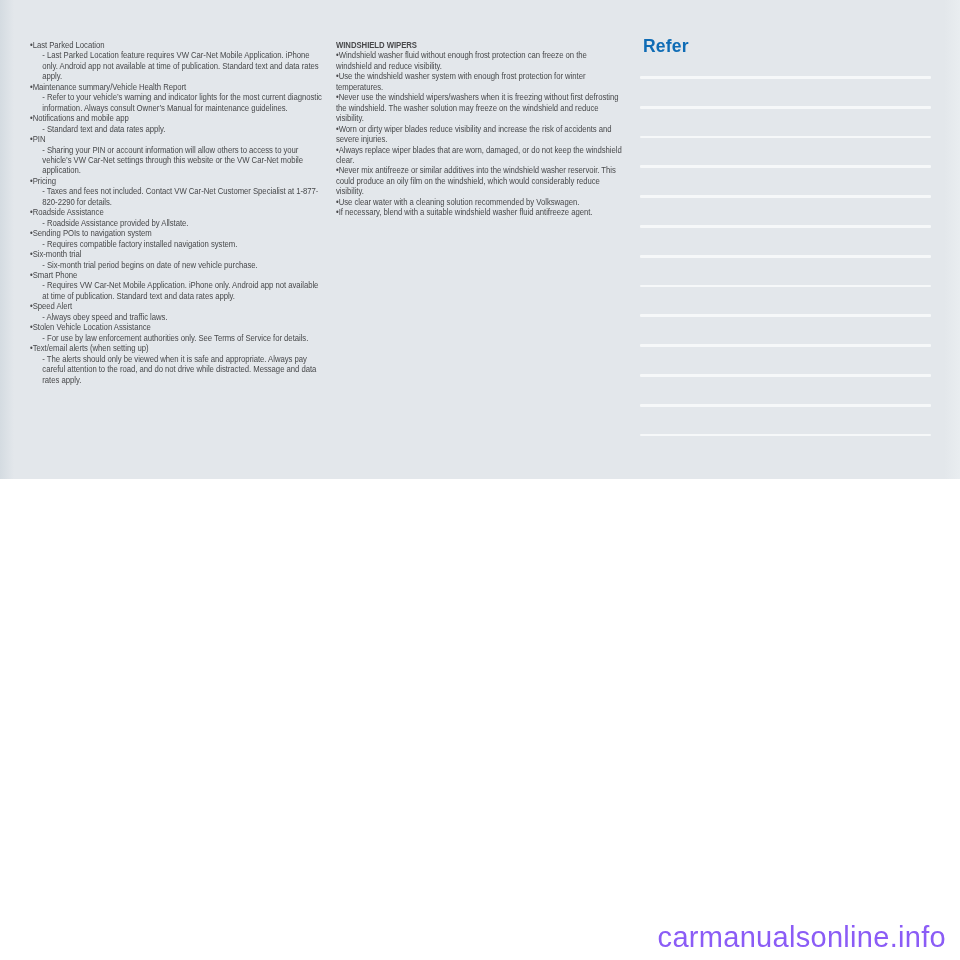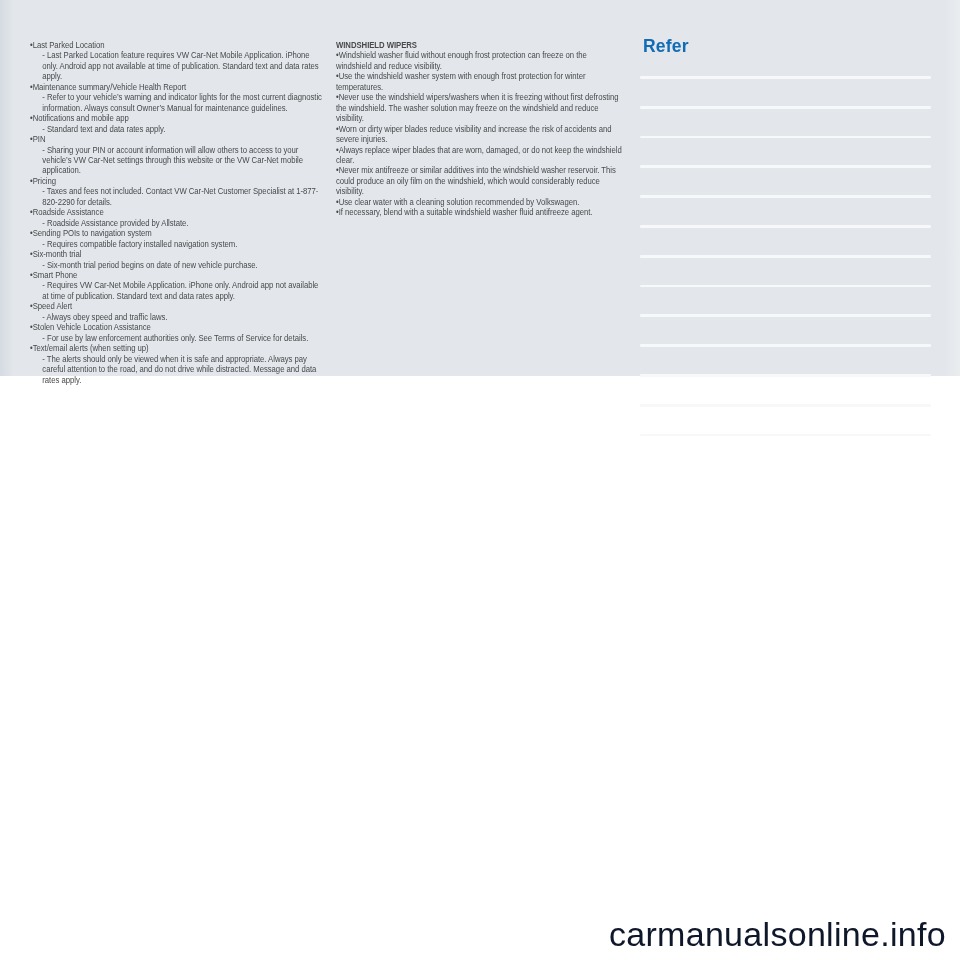--- a/index.html
+++ b/index.html
@@ -9,21 +9,21 @@
     width: 960px;
     height: 960px;
     position: relative;
     font-family: "Liberation Sans", sans-serif;
     overflow: hidden;
   }
   .panel {
     position: absolute;
     left: 0; top: 0;
     width: 960px;
-    height: 376px;
+    height: 479px;
     background: linear-gradient(to right, #d4dbe1 0px, #e3e7eb 14px, #e3e7eb 944px, #e9edf0 960px);
   }
   .col {
     position: absolute;
     top: 40px;
     color: #48494b;
     font-size: 8.8px;
     line-height: 10.45px;
     letter-spacing: -0.05px;
     transform: scaleX(0.88);
@@ -57,22 +57,22 @@
   .note-line {
     height: 2.8px;
     background: #f6f8f9;
     margin-bottom: 27px;
     border-radius: 1px;
   }
   .watermark {
     position: absolute;
     right: 14px;
     bottom: 6px;
-    font-size: 34px;
-    color: #0f172a;
+    font-size: 29px;
+    color: #8b5cf6;
     letter-spacing: 0.3px;
   }
 </style>
 </head>
 <body>
 
 <div class="panel">
 
   <div class="col col-left" id="features">
       <div class="feature">

